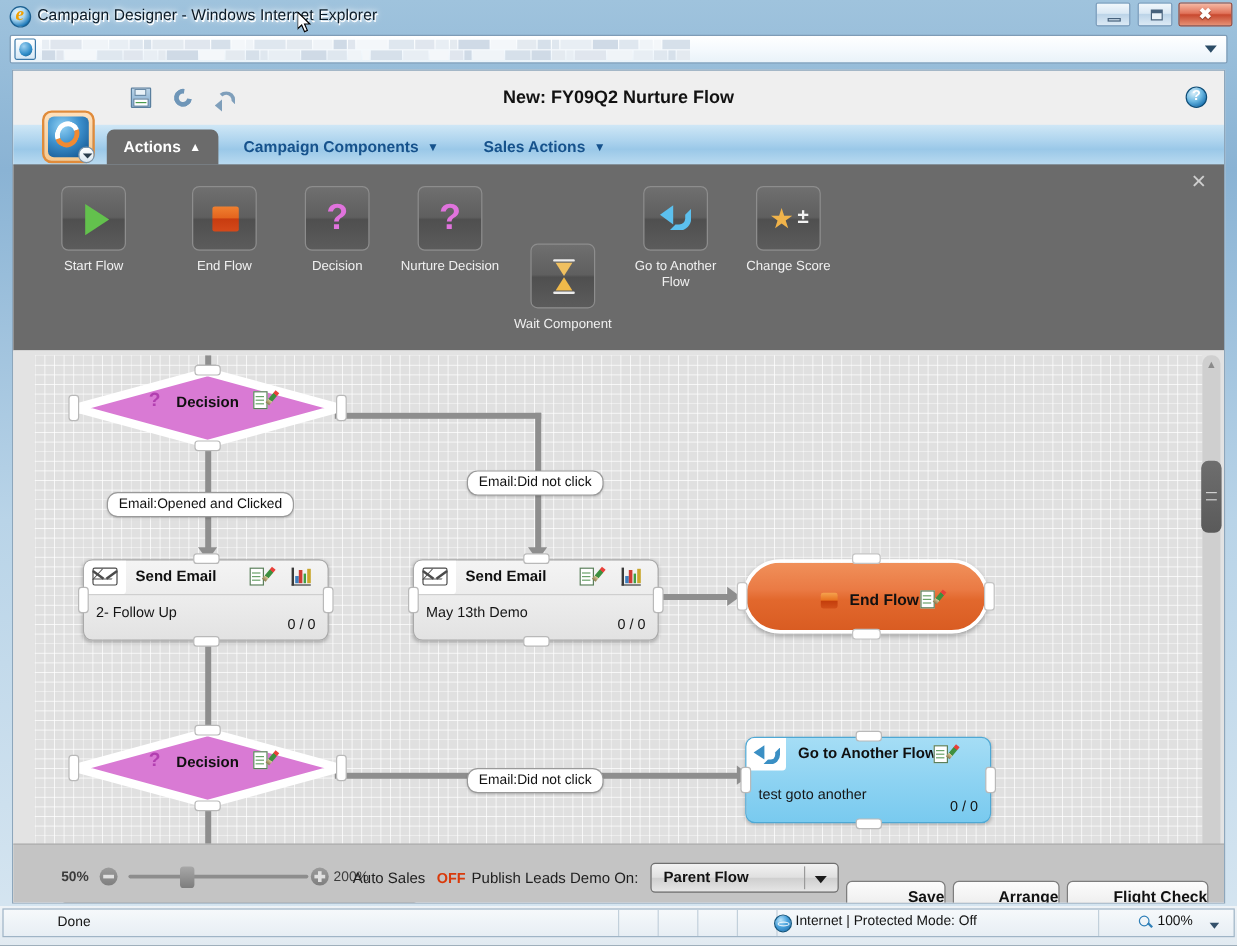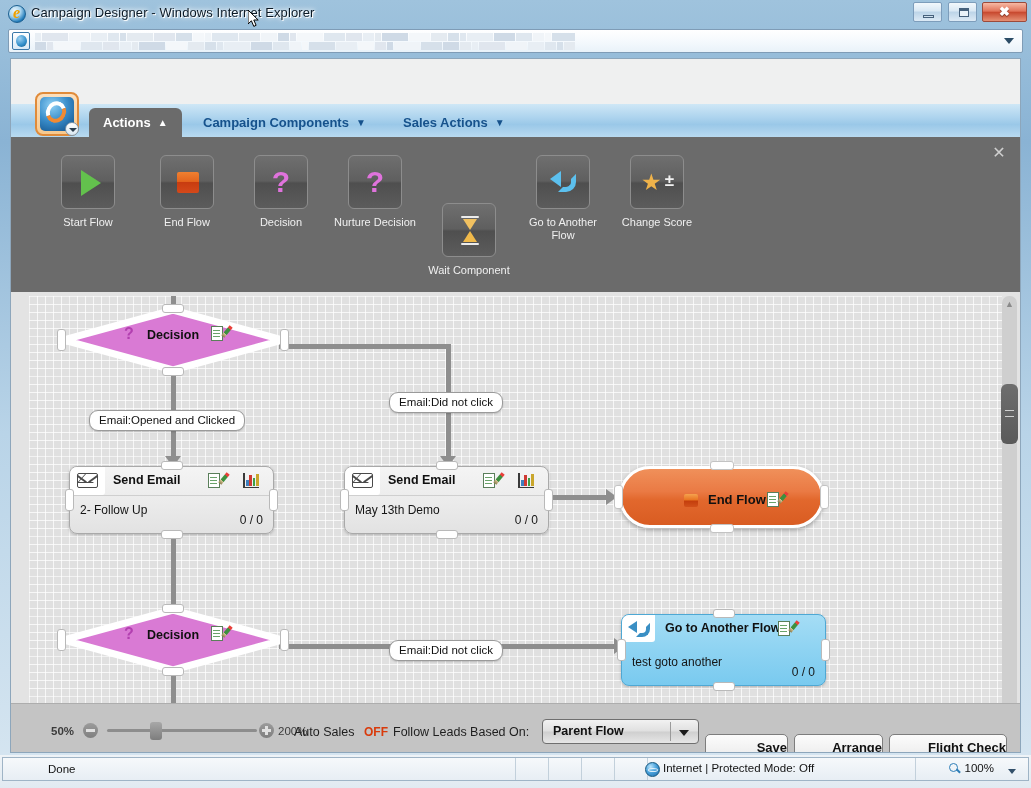--- a/index.html
+++ b/index.html
@@ -632,20 +632,35 @@
           <span class="blurcell" style="left: 510px; top: 9px; width: 11px; background: rgb(223, 231, 239);"></span>
           <span class="blurcell" style="left: 522px; top: 9px; width: 6px; background: rgb(214, 224, 234);"></span>
           <span class="blurcell" style="left: 529px; top: 9px; width: 26px; background: rgb(228, 234, 240);"></span>
         </div>
       <div id="addr-caret"></div>
     </div>
   </div>
 
   <div id="app">
 
+    <div id="app-top">
+      <div id="app-toolbar-icons">
+        <span class="tbicon" id="icon-save">
+          <span class="body"></span><span class="shutter"></span><span class="label"></span>
+        </span>
+        <span class="tbicon" id="icon-refresh">
+          <span class="ring"></span>
+        </span>
+        <span class="tbicon" id="icon-undo">
+          <span class="arc"></span><span class="tip"></span>
+        </span>
+      </div>
+      <div id="app-title">New: FY09Q2 Nurture Flow</div>
+      <div id="help-icon"></div>
+    </div>
 
     <div id="tabstrip">
       <div id="app-logo">
         <div class="inner">
             <span class="swirl"></span>
           </div>
         <span class="caret"></span>
       </div>
       <div class="tab active" style="left:78px;">
         <span>Actions</span><span class="arrow">▲</span>
@@ -654,21 +669,21 @@
         <span>Campaign Components</span><span class="arrow">▼</span>
       </div>
       <div class="tab" style="left:378px;">
         <span>Sales Actions</span><span class="arrow">▼</span>
       </div>
     </div>
 
     <div id="ribbon">
       <div id="ribbon-close">✕</div>
 
-      <div class="ribbon-item" style="left:30px;">
+      <div class="ribbon-item" style="left:20px;">
         <div class="ribbon-btn">
             <span class="g-play"></span>
           </div>
         <div class="ribbon-label">Start Flow</div>
       </div>
 
       <div class="ribbon-item" style="left:129px;">
         <div class="ribbon-btn">
             <span class="g-stop"></span>
           </div>
@@ -910,21 +925,21 @@
 
     <div id="bottombar">
       <span id="zoom-min">50%</span>
       <span class="circ-btn" style="left:72px;"></span>
       <span id="zoom-track"></span>
       <span id="zoom-knob"></span>
       <span class="circ-btn plus" style="left:248px;"></span>
       <span id="zoom-max">200%</span>
       <span id="autosave-label">Auto Sales</span>
       <span id="autosave-state">OFF</span>
-      <span id="publish-label">Follow Leads Based On:</span>
+      <span id="publish-label">Publish Leads Demo On:</span>
       <span id="publish-select">
         <span class="val">Parent Flow</span>
         <span class="divd"></span>
         <span class="car"></span>
       </span>
       <span class="btm-btn" style="left:694px;width:83px;">Save</span>
       <span class="btm-btn" style="left:783px;width:89px;">Arrange</span>
       <span class="btm-btn" style="left:878px;width:118px;">Flight Check</span>
     </div>
   </div>

